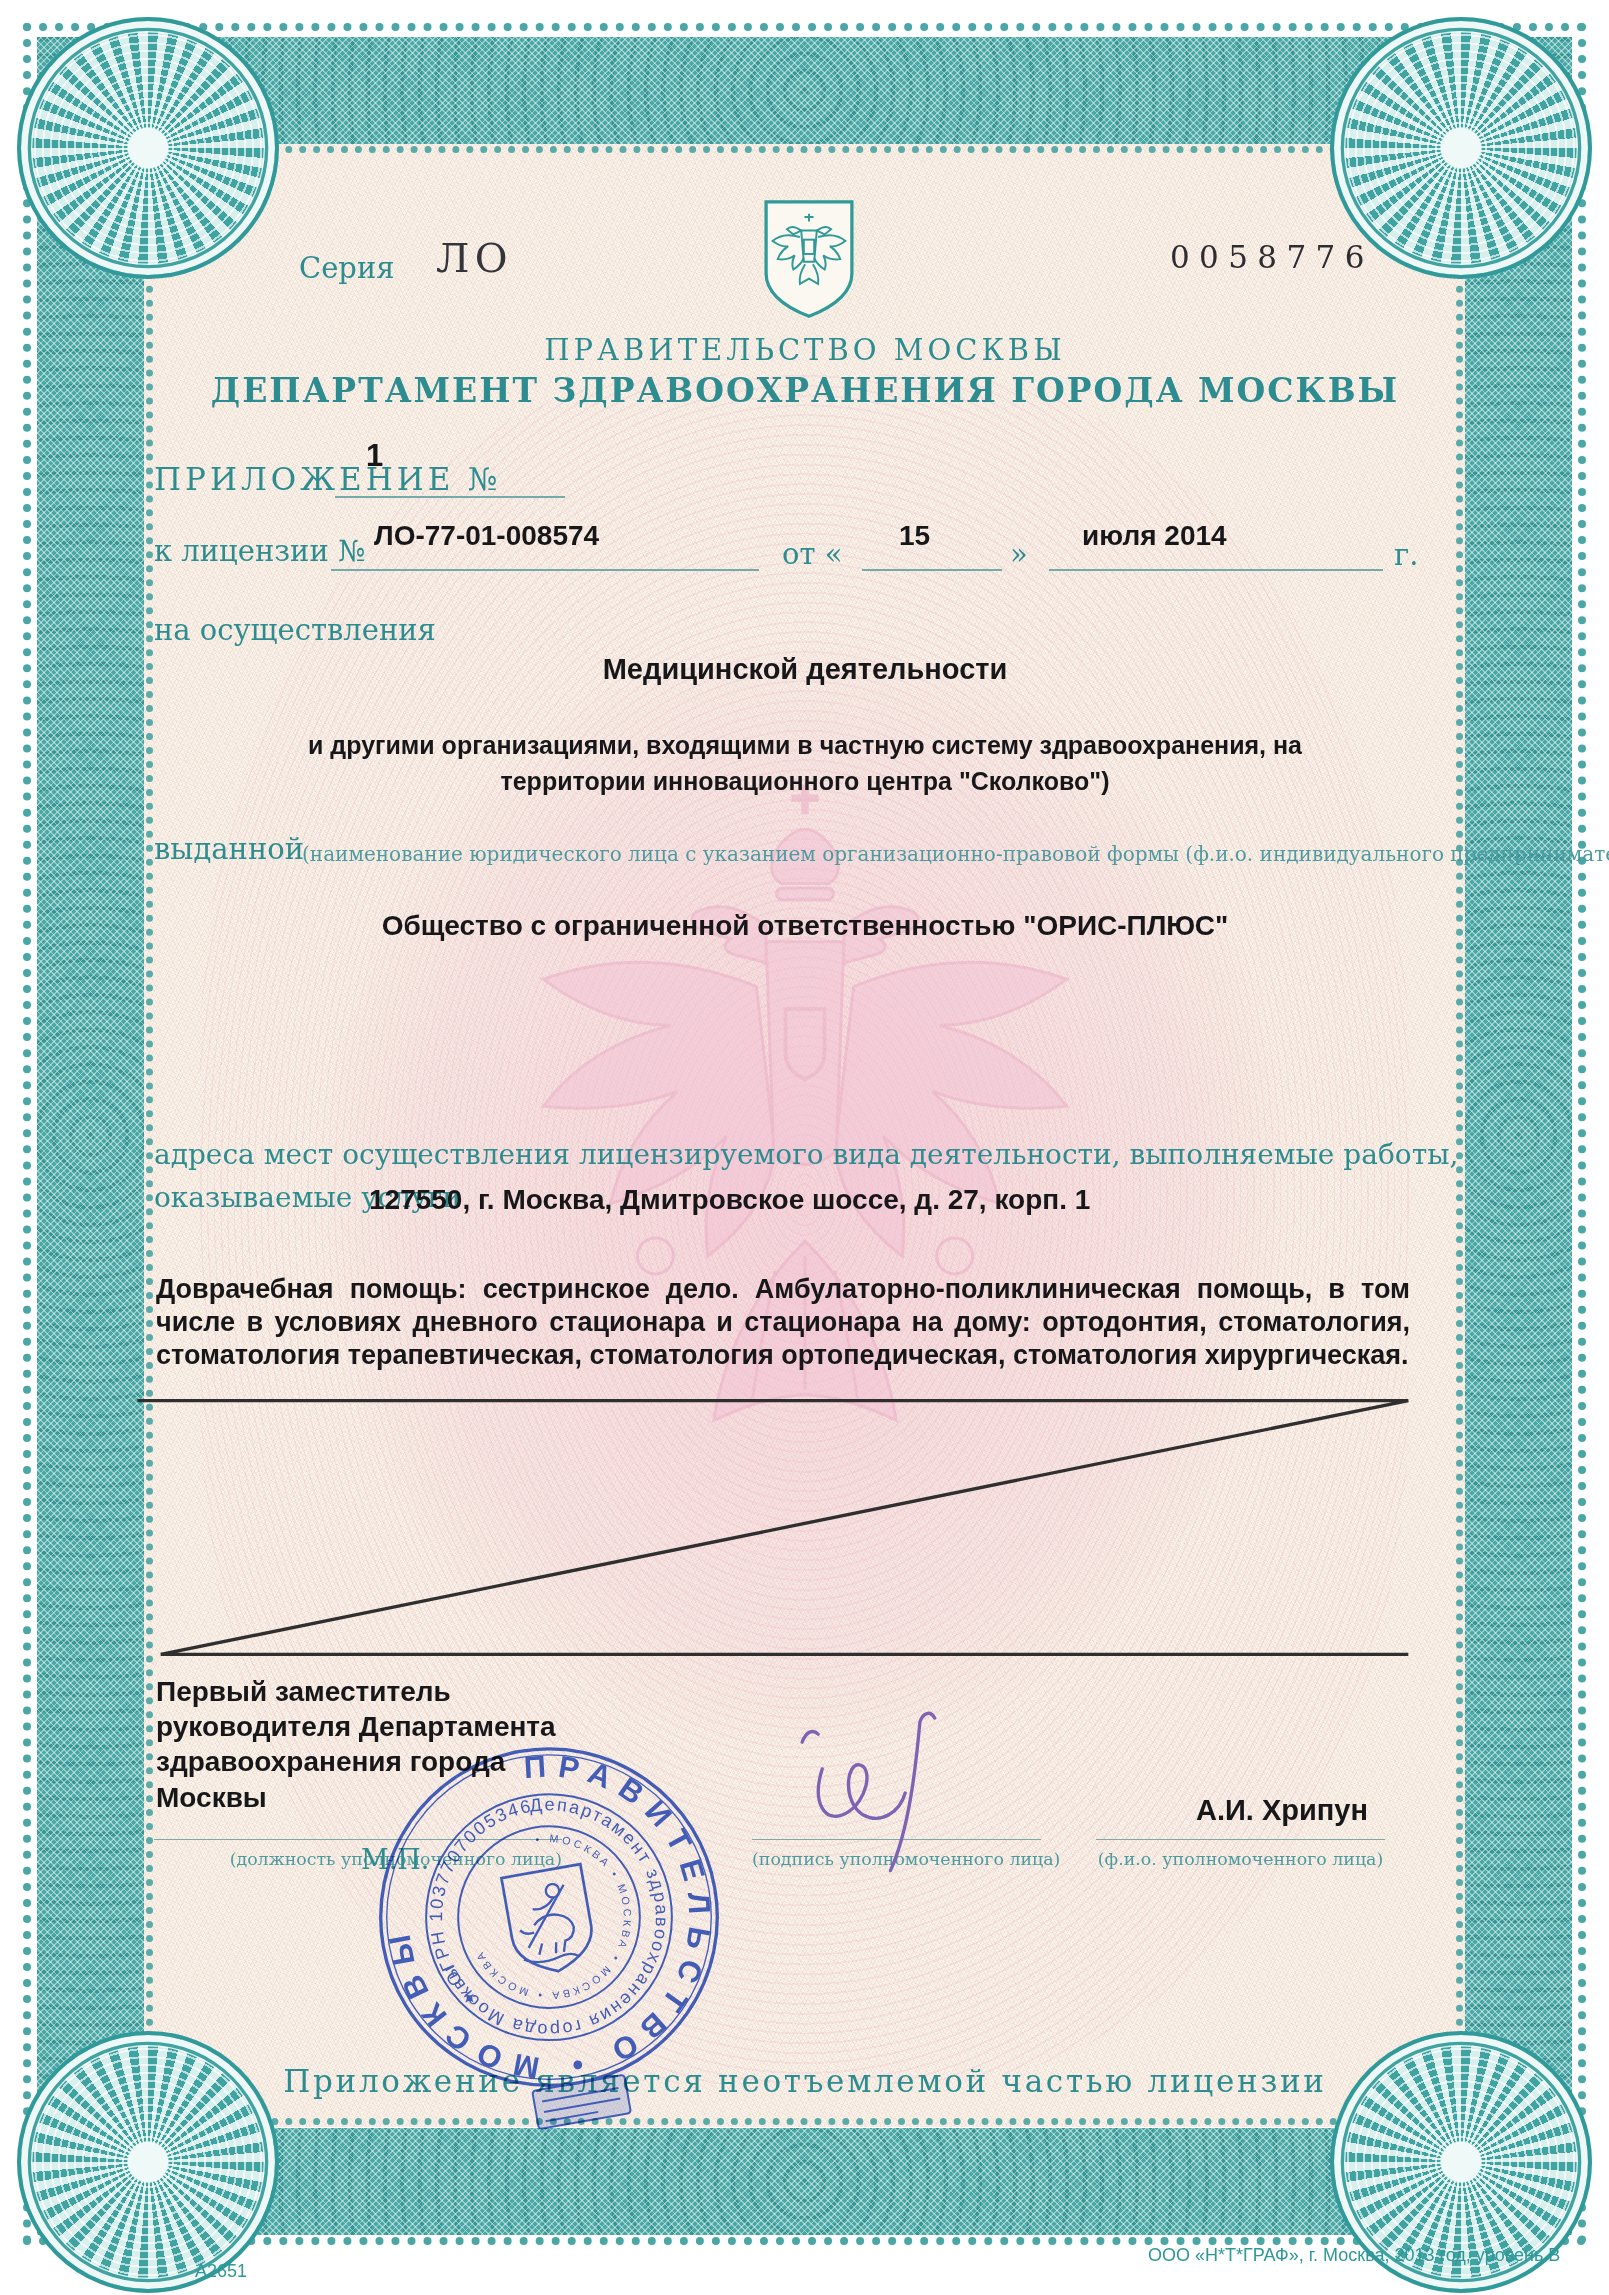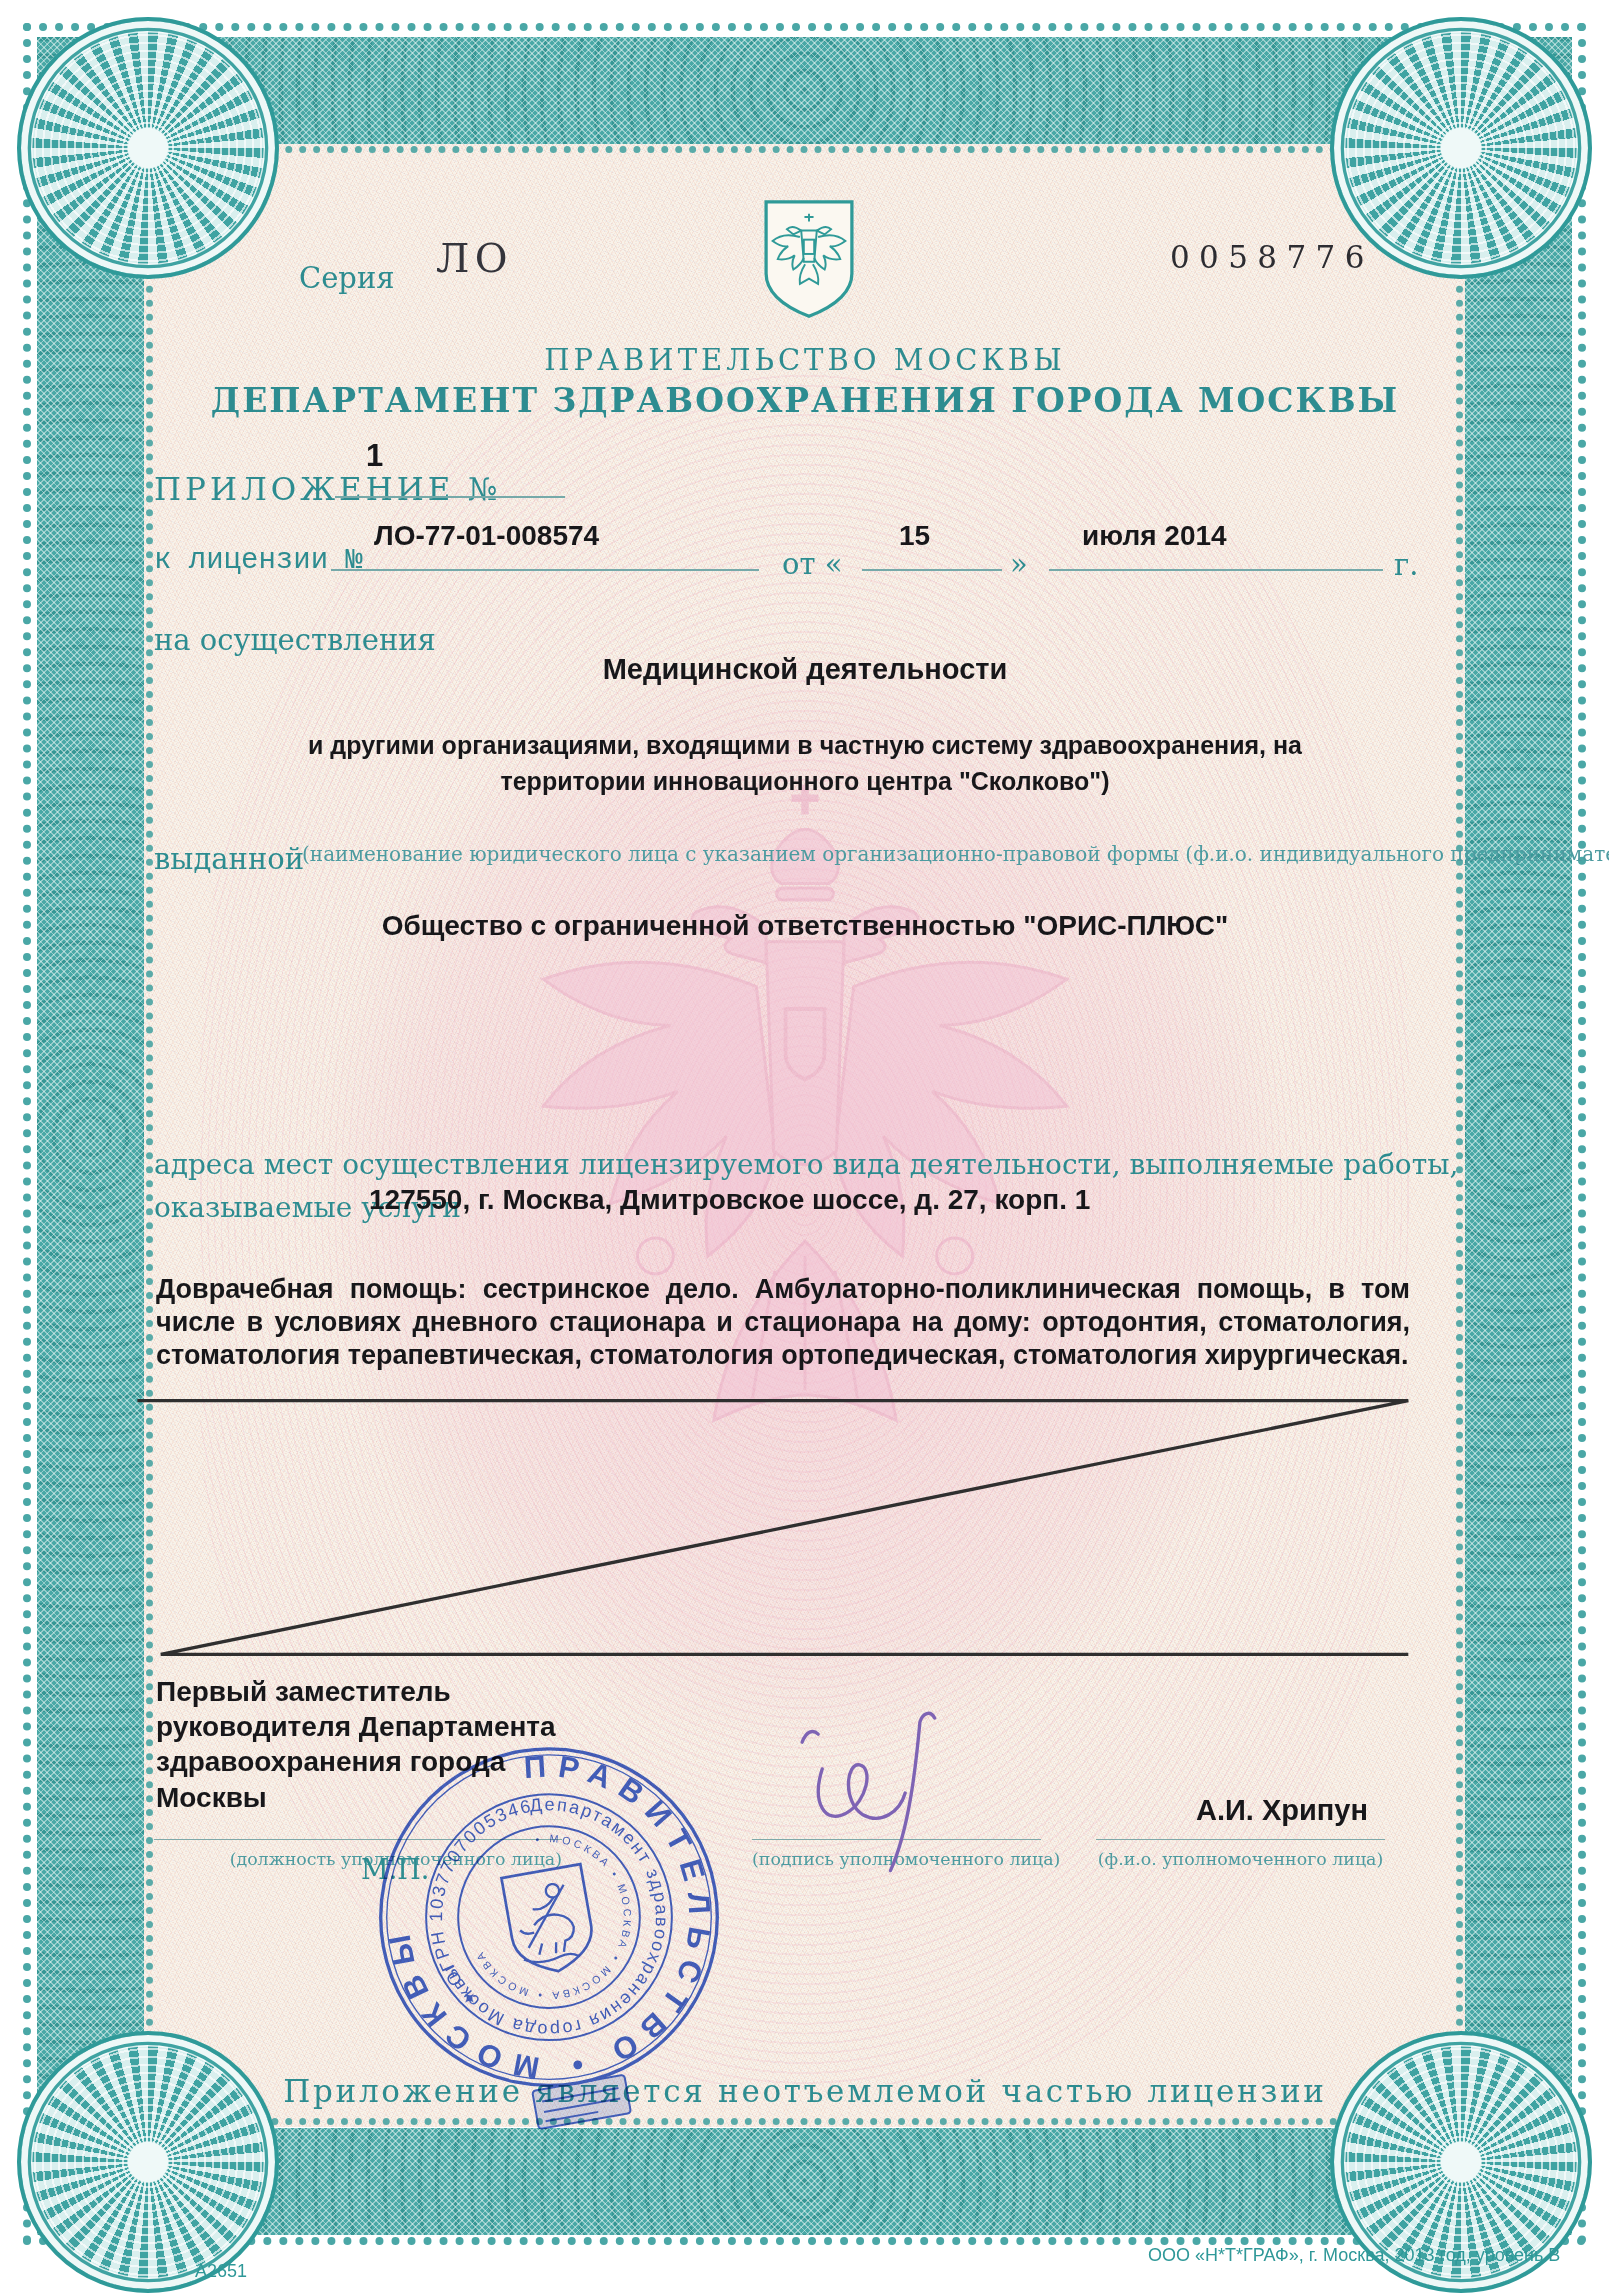--- a/index.html
+++ b/index.html
@@ -37,21 +37,21 @@
     border:4px solid #2f9a99;
     box-shadow:inset 0 0 0 6.7px #eef8f7, inset 0 0 0 10px #3fa3a2, inset 0 0 0 11.4px rgba(255,255,255,.8);
     background:
       radial-gradient(circle, #eff9f8 0 11%, rgba(239,249,248,0) 12%),
       repeating-radial-gradient(circle, rgba(255,255,255,.65) 0 2px, transparent 2px 8px),
       repeating-conic-gradient(#3fa3a2 0deg 5deg, #d9efee 5deg 10deg);}
   .rosette.tl{left:16.7px;top:16.7px;} .rosette.tr{right:16.7px;top:16.7px;}
   .rosette.bl{left:16.7px;top:2031px;} .rosette.br{right:16.7px;top:2031px;}
   
   .txt{position:absolute;z-index:6;white-space:nowrap;}
-  .teal{color:#2d8c90;font-family:"DejaVu Serif", serif;margin-top:10px;}
+  .teal{color:#2d8c90;font-family:"DejaVu Serif", serif;}
   .teal-sm{color:#4d9ba0;font-family:"DejaVu Serif", serif;}
   .ink{color:#17171a;font-family:"Liberation Sans", sans-serif;font-weight:bold;}
   .serif-dark{color:#34343b;font-family:"DejaVu Serif", serif;}
   .centerband{left:144px;width:1322px;text-align:center;}
   .uline{position:absolute;z-index:6;height:0;border-bottom:2px solid #76a9a9;}
   .sigline{position:absolute;z-index:6;height:0;border-bottom:1.3px solid #7fa9a9;}
   .para{position:absolute;z-index:6;color:#17171a;font-family:"Liberation Sans", sans-serif;
         font-weight:bold;text-align:justify;white-space:normal;}
   .overlay-svg{position:absolute;z-index:7;}
   .stamp{position:absolute;left:342px;top:1710px;z-index:8;opacity:.88;mix-blend-mode:multiply;}
@@ -112,21 +112,21 @@
 
   <div class="txt serif-dark" style="left:1170px;top:239px;font-size:31px;letter-spacing:9.4px;color:#2c2c31;">0058776</div>
 
   <div class="txt teal centerband" style="top:333px;font-size:29px;letter-spacing:4px;">ПРАВИТЕЛЬСТВО МОСКВЫ</div>
   <div class="txt teal centerband" style="top:371px;font-size:33px;letter-spacing:2px;font-weight:bold;">ДЕПАРТАМЕНТ ЗДРАВООХРАНЕНИЯ ГОРОДА МОСКВЫ</div>
 
   <div class="txt teal" style="left:154px;top:461px;font-size:31px;letter-spacing:4px;">ПРИЛОЖЕНИЕ №</div>
   <div class="txt ink" style="left:366px;top:438px;font-size:31px;">1</div>
   <div class="uline" style="left:335px;top:496px;width:230px;"></div>
 
-  <div class="txt teal" style="left:154px;top:534px;font-size:29px;font-family:Liberation Mono, monospace;">к лицензии №</div>
+  <div class="txt teal" style="left:154px;top:534px;font-size:29px;">к лицензии №</div>
   <div class="txt ink" style="left:374px;top:520px;font-size:28px;text-align:right;">ЛО-77-01-008574</div>
   <div class="uline" style="left:331px;top:569px;width:428px;"></div>
   <div class="txt teal" style="left:782px;top:537px;font-size:29px;">от «</div>
   <div class="txt ink" style="left:899px;top:520px;font-size:28px;">15</div>
   <div class="uline" style="left:862px;top:569px;width:140px;"></div>
   <div class="txt teal" style="left:1010px;top:537px;font-size:29px;">»</div>
   <div class="txt ink" style="left:1082px;top:520px;font-size:28px;">июля 2014</div>
   <div class="uline" style="left:1049px;top:569px;width:334px;"></div>
   <div class="txt teal" style="left:1394px;top:538px;font-size:29px;">г.</div>
 

